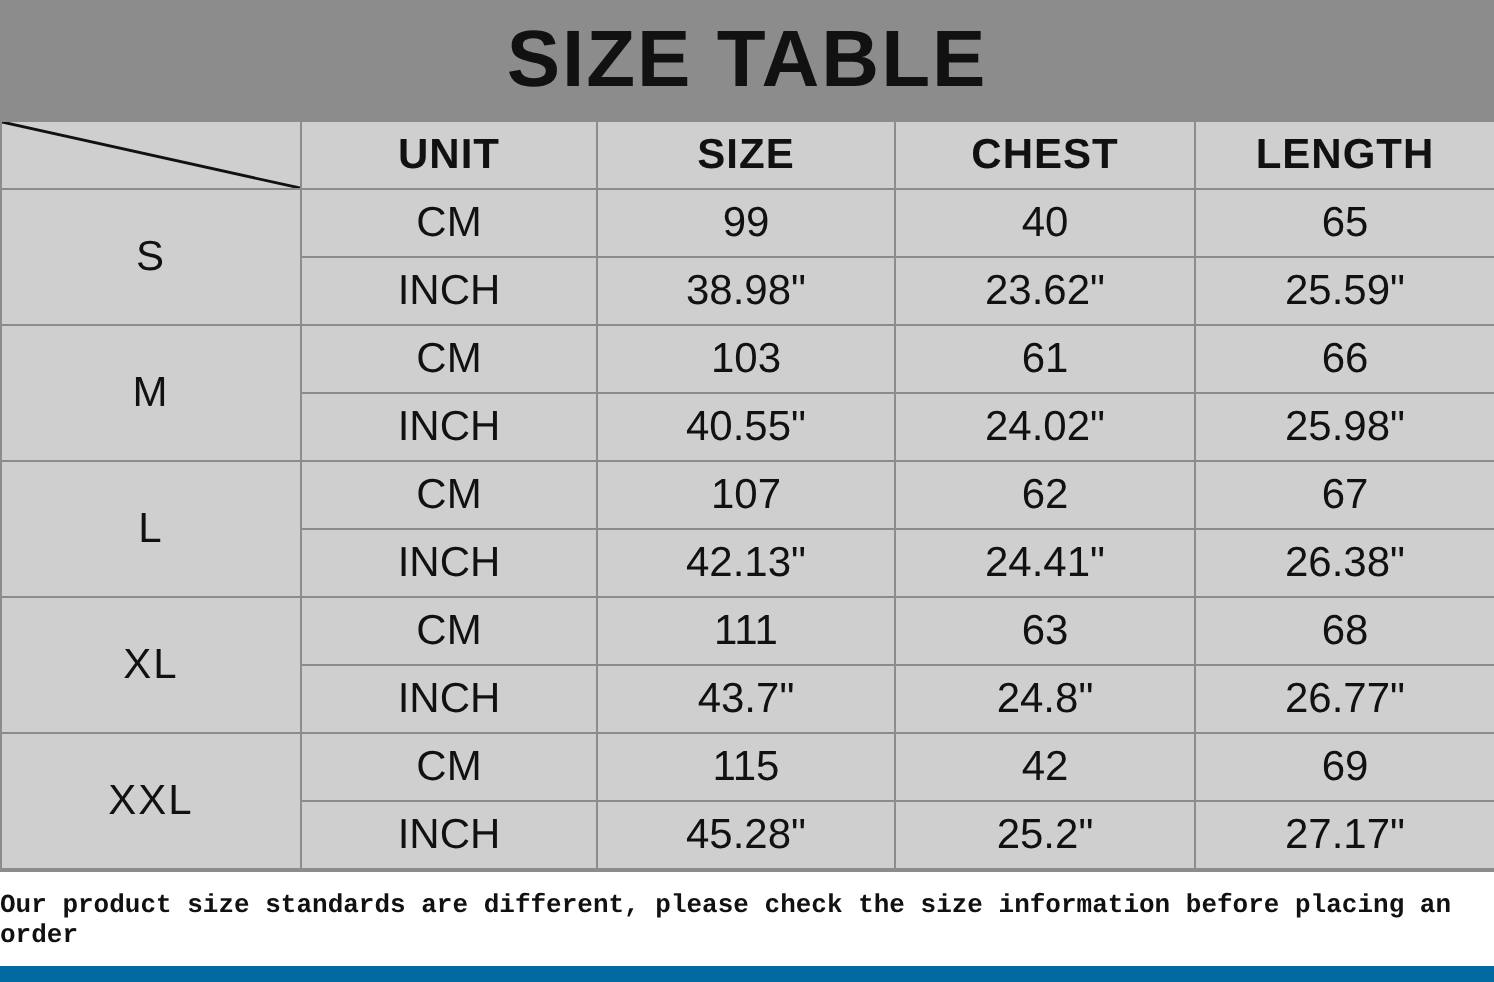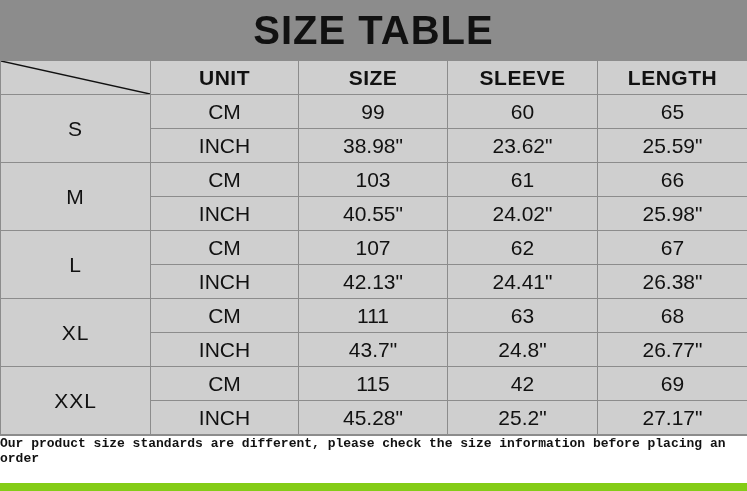--- a/index.html
+++ b/index.html
@@ -10,21 +10,21 @@
     width: 747px;
     height: 491px;
     font-family: "Liberation Sans", sans-serif;
     background: #ffffff;
     overflow: hidden;
   }
   .sheet {
     position: relative;
     width: 747px;
     height: 491px;
-    background: #84cc16;
+    background: #0369a1;
     box-sizing: border-box;
   }
   .title-bar {
     height: 60px;
     display: flex;
     align-items: center;
     justify-content: center;
     background: #8c8c8c;
   }
   .title-bar .title {
@@ -73,20 +73,21 @@
   }
   td.unit-cell {
     font-size: 21px;
   }
   td.val-cell {
     font-size: 21px;
   }
   .footer {
     height: 47px;
     display: flex;
+    align-items: center;
     justify-content: center;
     background: #ffffff;
     border-top: 1px solid #8c8c8c;
   }
   .footer .note {
     font-size: 13px;
     font-weight: bold;
     color: #111111;
     font-family: "Liberation Mono", monospace;
     letter-spacing: 0px;
@@ -111,29 +112,29 @@
     </colgroup>
     <tbody>
       <tr>
         <td class="corner" rowspan="1">
           <svg class="diag" viewBox="0 0 150 33" preserveAspectRatio="none">
             <line x1="0" y1="0" x2="150" y2="33" stroke="#111111" stroke-width="1.4"></line>
           </svg>
         </td>
         <td class="head">UNIT</td>
         <td class="head">SIZE</td>
-        <td class="head">SLEEVE</td>
+        <td class="head">CHEST</td>
         <td class="head">LENGTH</td>
       </tr>
 
       <tr>
         <td class="size-cell" rowspan="2">S</td>
         <td class="unit-cell">CM</td>
         <td class="val-cell">99</td>
-        <td class="val-cell">60</td>
+        <td class="val-cell">40</td>
         <td class="val-cell">65</td>
       </tr>
       <tr>
         <td class="unit-cell">INCH</td>
         <td class="val-cell">38.98"</td>
         <td class="val-cell">23.62"</td>
         <td class="val-cell">25.59"</td>
       </tr>
 
       <tr>

